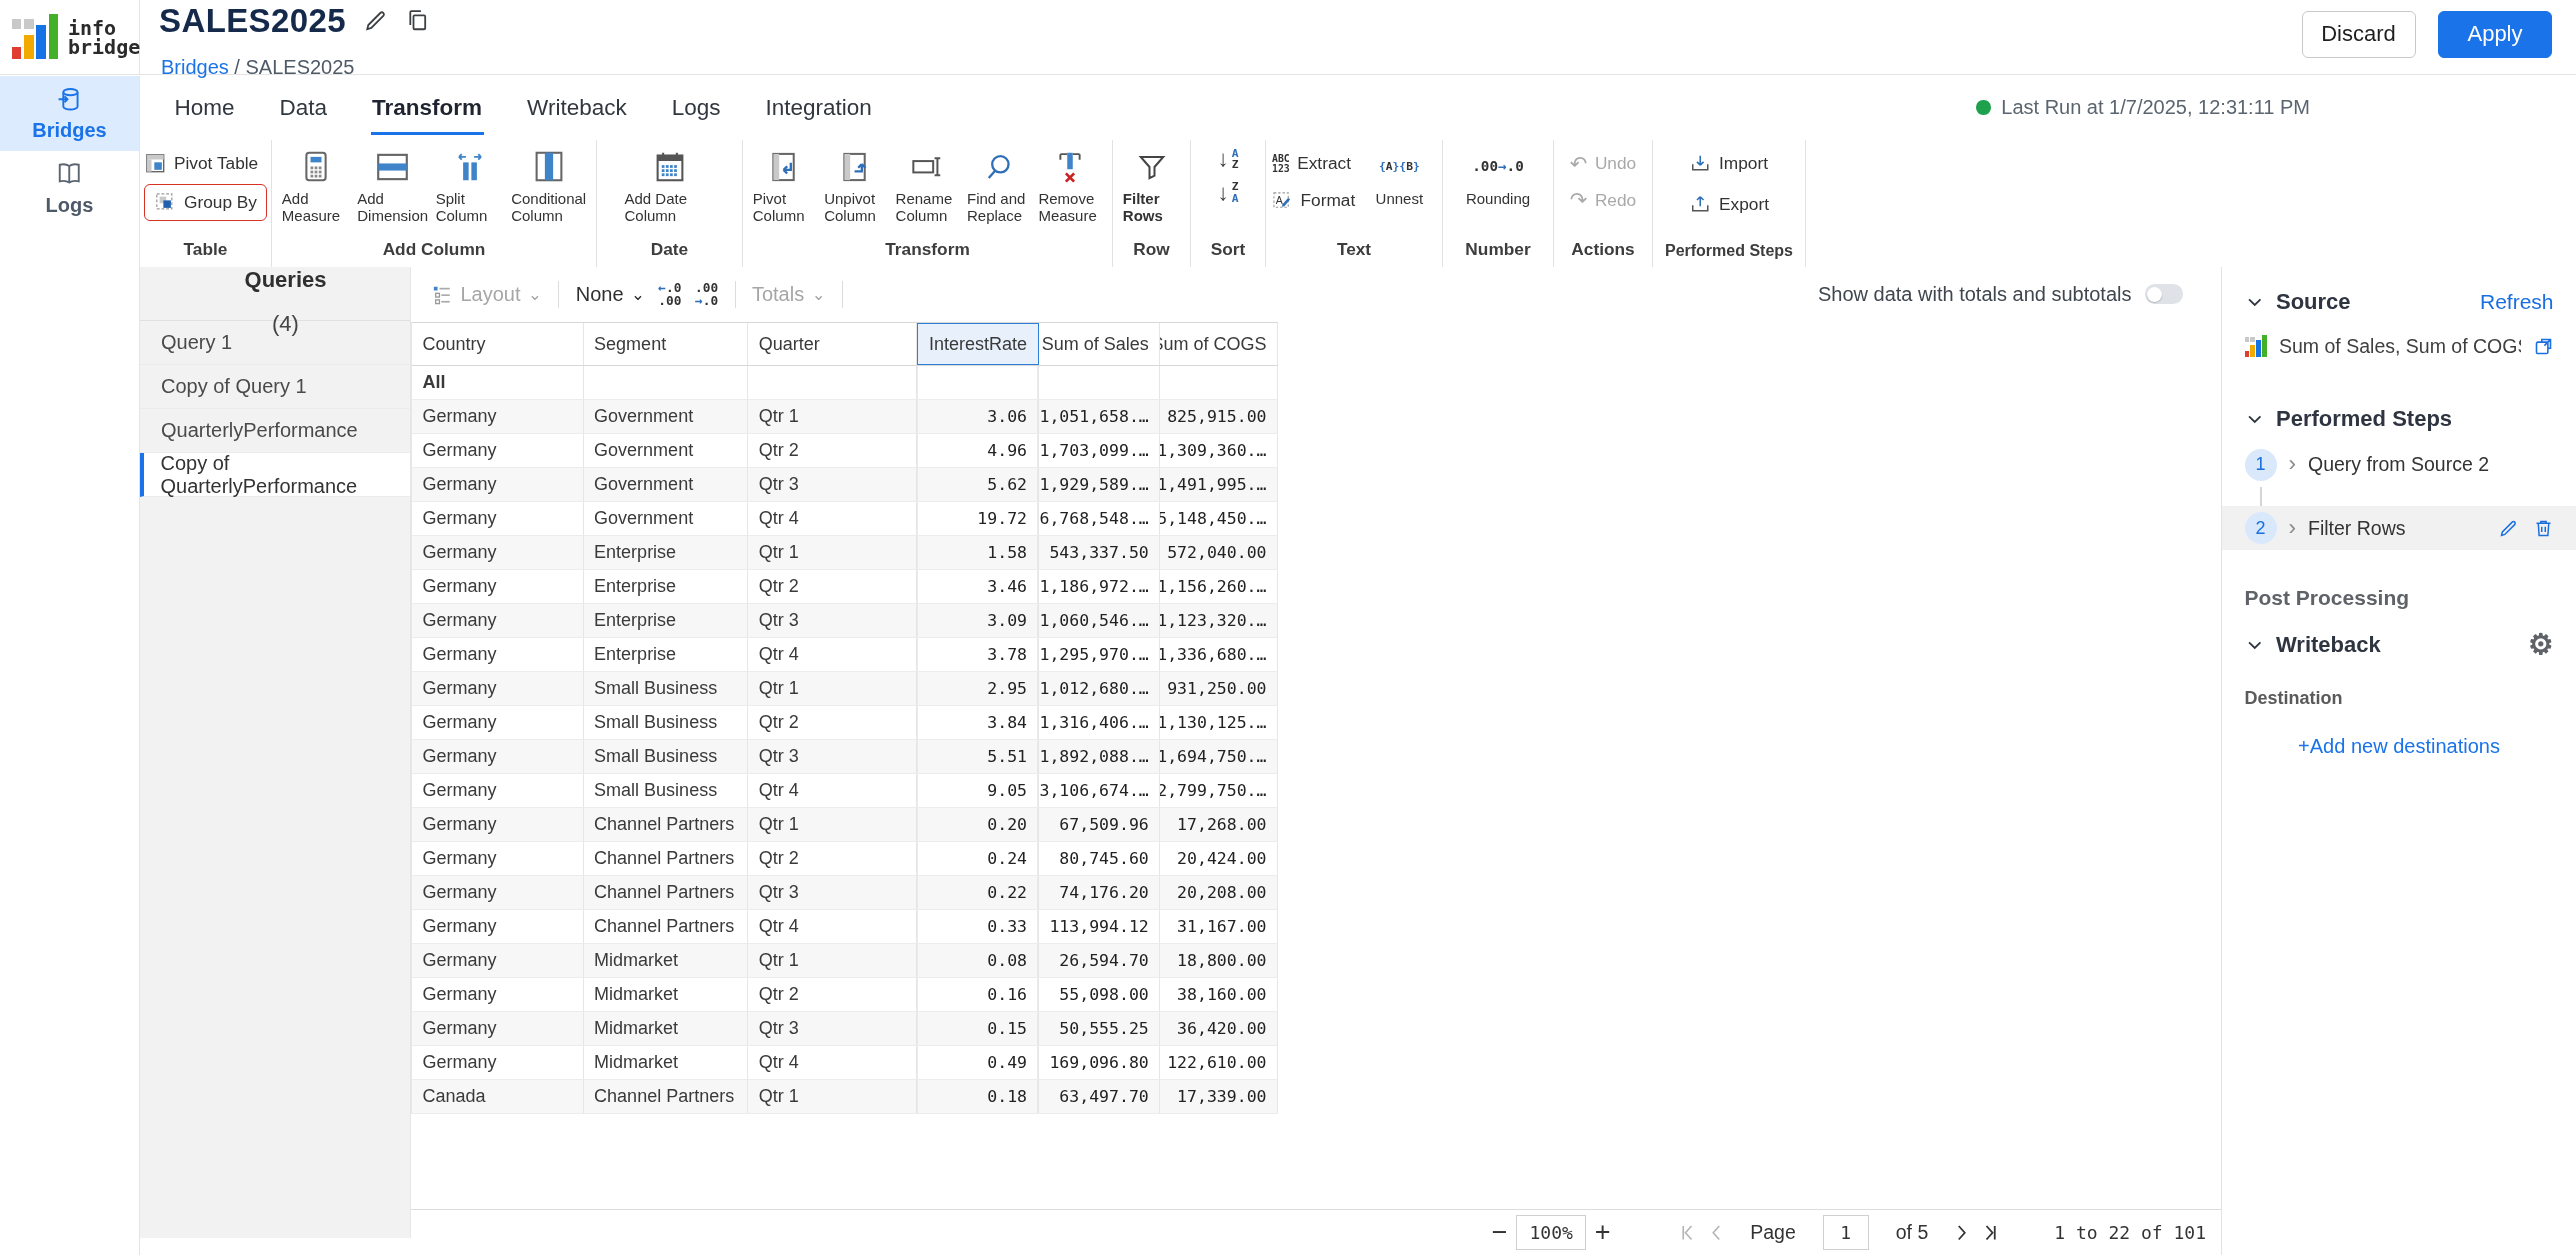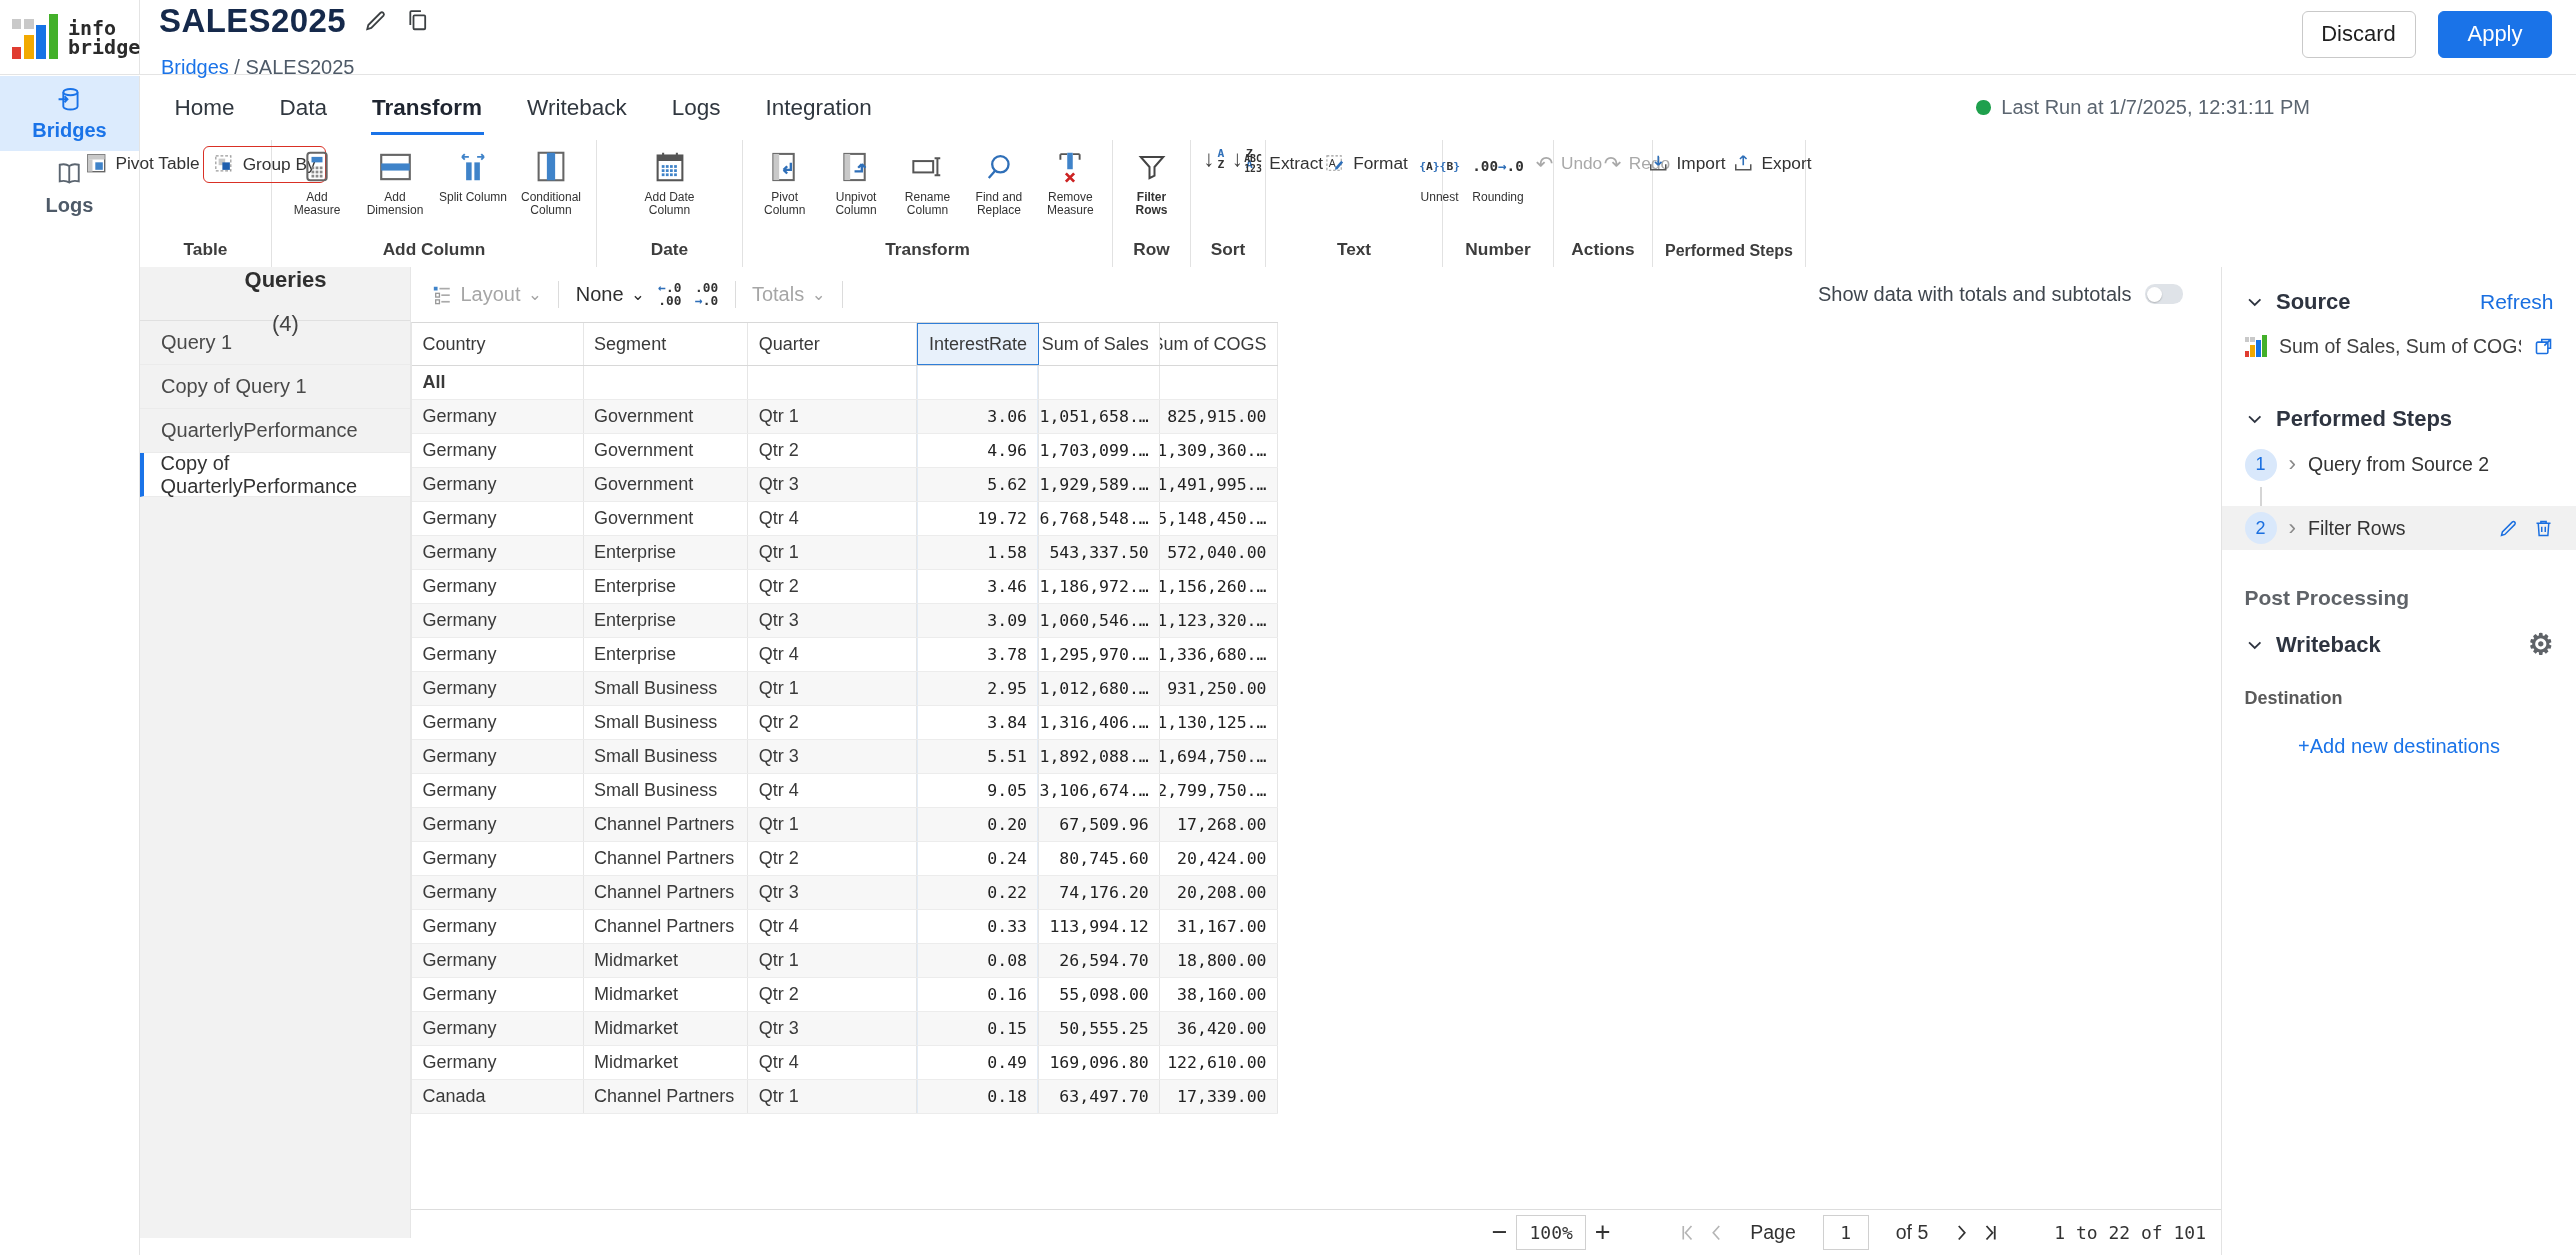--- a/index.html
+++ b/index.html
@@ -50,24 +50,24 @@
   .run-dot{width:14.3px;height:14.3px;border-radius:50%;background:#1fa04d;}
 
   
   .ribbon{position:absolute;left:140px;top:140px;width:2436px;height:128px;border-bottom:0.8px solid #dddddd;
           box-sizing:border-box;display:flex;background:#fff;}
   .rgroup{border-right:0.8px solid #e2e2e2;display:flex;flex-direction:column;padding:6px 6px 1.5px;box-sizing:border-box;}
   .rgroup-main{flex:1;display:flex;align-items:flex-start;justify-content:center;}
   .rgroup-label{text-align:center;font-size:17.3px;color:#3d3d3d;font-weight:600;padding:0 0 6px;}
   .rbtn-big{width:90px;display:flex;flex-direction:column;align-items:center;margin:0 3.8px;cursor:pointer;}
   .rbtn-big .ic{height:41px;display:flex;align-items:center;justify-content:center;}
-  .rbtn-big .lb{font-size:12px;color:#333;text-align:center;line-height:1.12;margin-top:3.8px;}
+  .rbtn-big .lb{font-size:15px;color:#333;line-height:1.12;margin-top:3.8px;}
   .rbtn-small{display:flex;align-items:center;gap:7.5px;height:35px;font-size:17.3px;color:#333;cursor:pointer;white-space:nowrap;}
   .rbtn-small.disabled{color:#a9a9a9;}
-  .col-stack{display:flex;flex-direction:row;justify-content:center;}
+  .col-stack{display:flex;flex-direction:column;justify-content:center;}
   .redbox{border:1.5px solid #d93025;border-radius:6px;padding:0 9px;}
   .txtic{font-family:"DejaVu Sans Mono",monospace;font-weight:700;line-height:1.0;color:#333;text-align:left;}
   .blue{color:#2f6fb8;}
 
   
   .queries{position:absolute;left:140px;top:267px;width:271px;height:971px;background:#f2f2f2;
            border-right:0.8px solid #e6e6e6;box-sizing:border-box;}
   .q-title{height:54px;display:flex;align-items:center;gap:18px;padding-left:21px;font-size:22px;
            font-weight:700;color:#2f2f2f;border-bottom:0.8px solid #e0e0e0;box-sizing:border-box;flex-direction:column;}
   .q-count{font-weight:400;color:#444;}

